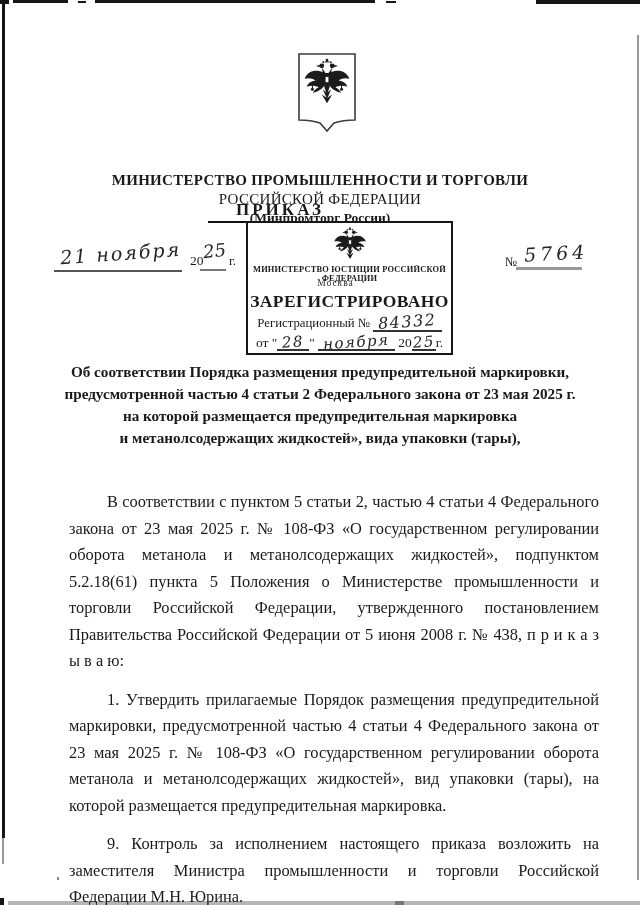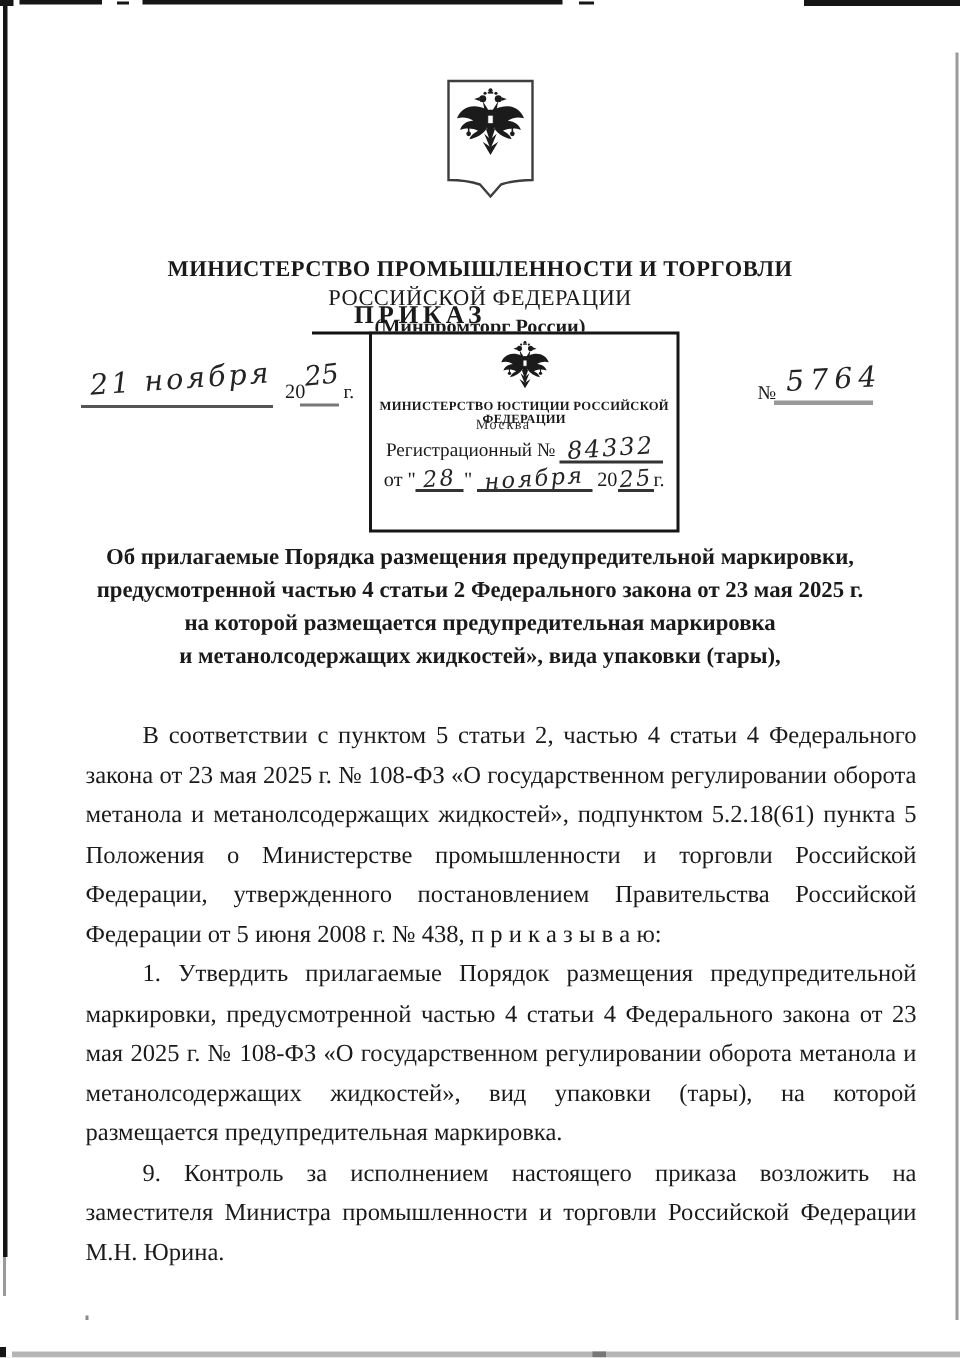--- a/index.html
+++ b/index.html
@@ -52,21 +52,21 @@
   .stamp .u-wrap { display:inline-block; border-bottom:2px solid #333; padding:0 5px; line-height:13px; }
   .stamp .u-wrap .hand { display:inline-block; font-size:16px; transform:rotate(-4deg); letter-spacing:1.5px; }
   .stamp .s-date { font-size:13.5px; margin-top:3px; white-space:nowrap; }
   .stamp .s-date .u-wrap .hand { font-size:15px; }
   
   .doc-title { position:absolute; left:45px; top:361px; width:550px; text-align:center;
                font-weight:bold; font-size:15.2px; line-height:22px; }
   
   .body-text { position:absolute; left:57px; top:477px; width:554px;
                font-size:16.4px; line-height:26.5px; text-align:justify; }
-  .body-text p { text-indent:38px; margin:0; }
+  .body-text p { text-indent:38px; margin:12px; }
   .speck { position:absolute; background:#8a8a8a; }
 </style>
 </head>
 <body>
 
 <div class="page">
 
   <svg width="0" height="0" style="position:absolute">
     <defs>
       <g id="eagle" fill="#1b1b1b">
@@ -139,33 +139,34 @@
     <span class="hand hand-num">5764</span>
     <div class="u"></div>
   </div>
 
   <div class="stamp">
     <svg class="s-eagle" width="40" height="34" viewBox="0 0 100 92">
       <use href="#eagle"></use>
     </svg>
     <div class="s-min">МИНИСТЕРСТВО ЮСТИЦИИ РОССИЙСКОЙ ФЕДЕРАЦИИ</div>
     <div class="s-city">Москва</div>
+    <div class="s-reg">ЗАРЕГИСТРИРОВАНО</div>
     <div class="s-line">
       <span>Регистрационный №</span>
       <span class="u-wrap"><span class="hand">84332</span></span>
     </div>
     <div class="s-date">
       <span>от "</span><span class="u-wrap"><span class="hand">28</span></span><span>"</span>
       <span class="u-wrap"><span class="hand">ноября</span></span>
       <span>20</span><span class="u-wrap" style="padding:0 1px"><span class="hand">25</span></span><span>г.</span>
     </div>
   </div>
 
   <div class="doc-title">
-    <div>Об прилагаемые Порядка размещения предупредительной маркировки,</div>
+    <div>Об соответствии Порядка размещения предупредительной маркировки,</div>
     <div>предусмотренной частью 4 статьи 2 Федерального закона от 23 мая 2025 г.</div>
     <div>на которой размещается предупредительная маркировка</div>
     <div>и метанолсодержащих жидкостей», вида упаковки (тары),</div>
   </div>
 
   <div class="body-text">
     <p>В соответствии с пунктом 5 статьи 2, частью 4 статьи 4 Федерального закона от 23 мая 2025 г. № 108-ФЗ «О государственном регулировании оборота метанола и метанолсодержащих жидкостей», подпунктом 5.2.18(61) пункта 5 Положения о Министерстве промышленности и торговли Российской Федерации, утвержденного постановлением Правительства Российской Федерации от 5 июня 2008 г. № 438, п р и к а з ы в а ю:</p>
     <p>1. Утвердить прилагаемые Порядок размещения предупредительной маркировки, предусмотренной частью 4 статьи 4 Федерального закона от 23 мая 2025 г. № 108-ФЗ «О государственном регулировании оборота метанола и метанолсодержащих жидкостей», вид упаковки (тары), на которой размещается предупредительная маркировка.</p>
     <p>9. Контроль за исполнением настоящего приказа возложить на заместителя Министра промышленности и торговли Российской Федерации М.Н. Юрина.</p>
   </div>

